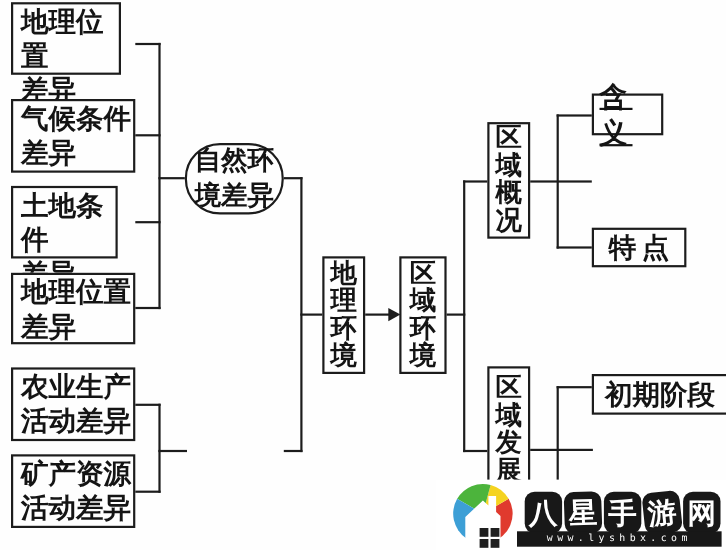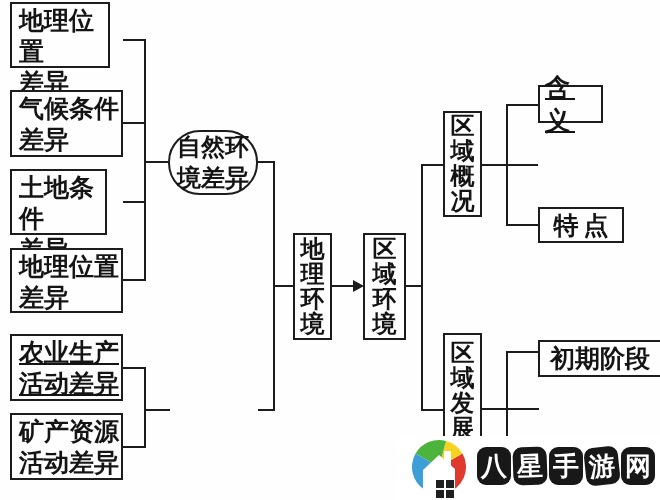--- a/index.html
+++ b/index.html
@@ -53,21 +53,21 @@
 <div id="stage">
 
   <div class="node l" style="left:10px; top:2px;  width:100px; height:66px;">地理位置
 差异</div>
   <div class="node l" style="left:10px; top:90px; width:113px; height:67px;">气候条件
 差异</div>
   <div class="node l" style="left:10px; top:169px;width:97px; height:66px;">土地条件
 差异</div>
   <div class="node l" style="left:10px; top:248px;width:113px; height:65px;">地理位置
 差异</div>
-  <div class="node l" style="left:10px; top:334px;width:113px; height:67px;text-decoration:underline;">农业生产
+  <div class="node l" style="left:10px; top:334px;width:113px; height:67px;">农业生产
 活动差异</div>
   <div class="node l" style="left:10px; top:413px;width:113px; height:67px;">矿产资源
 活动差异</div>
 
   <div class="node c" style="left:168px; top:130px; width:90px; height:65px;">自然环
 境差异</div>
 
   <div class="node v" style="left:293px; top:233px; width:39px; height:107px;">地
 理
 环
@@ -138,14 +138,15 @@
         <rect x="35" y="51" width="8" height="8"></rect>
     </g>
   </svg>
   <div class="wm-badges">
     <div class="wm-badge">八</div>
     <div class="wm-badge">星</div>
     <div class="wm-badge">手</div>
     <div class="wm-badge">游</div>
     <div class="wm-badge">网</div>
   </div>
+  <div class="wm-url">www.lyshbx.com</div>
 
 </div>
 
 </body></html>

